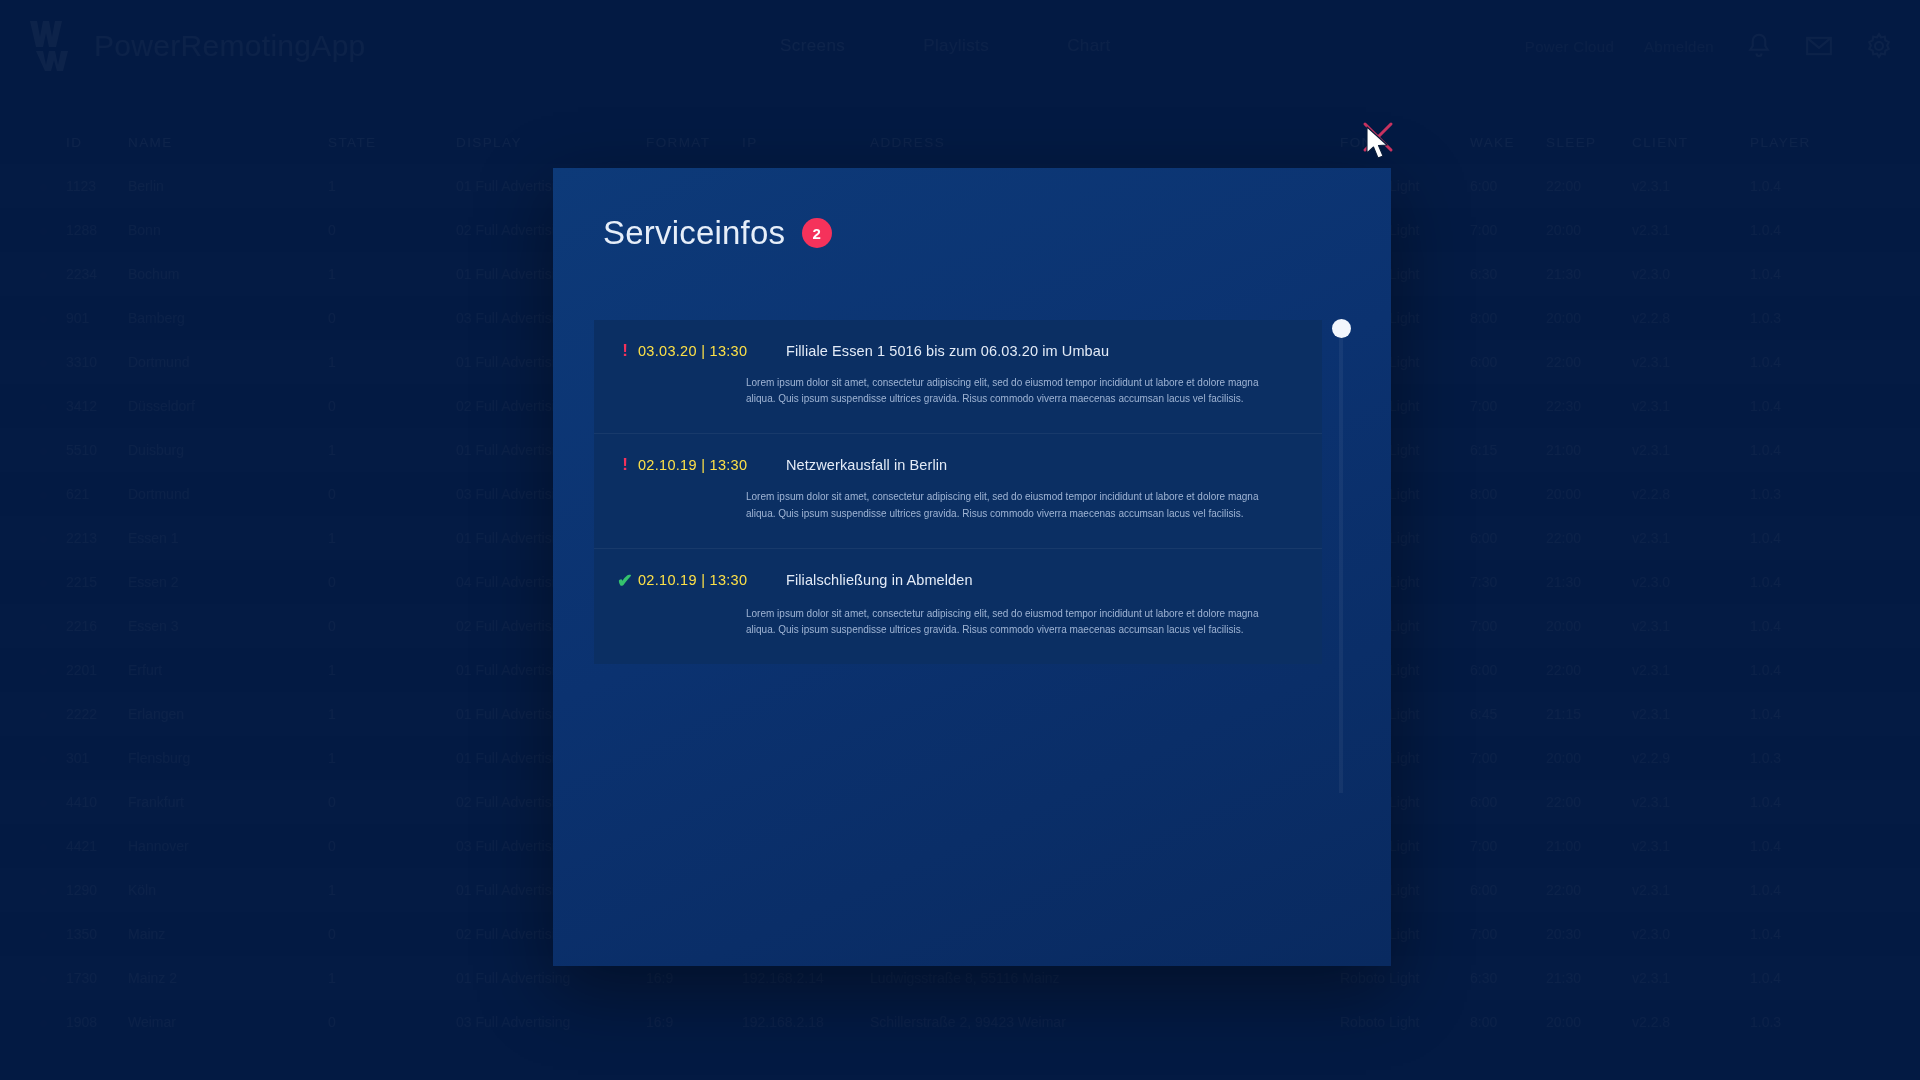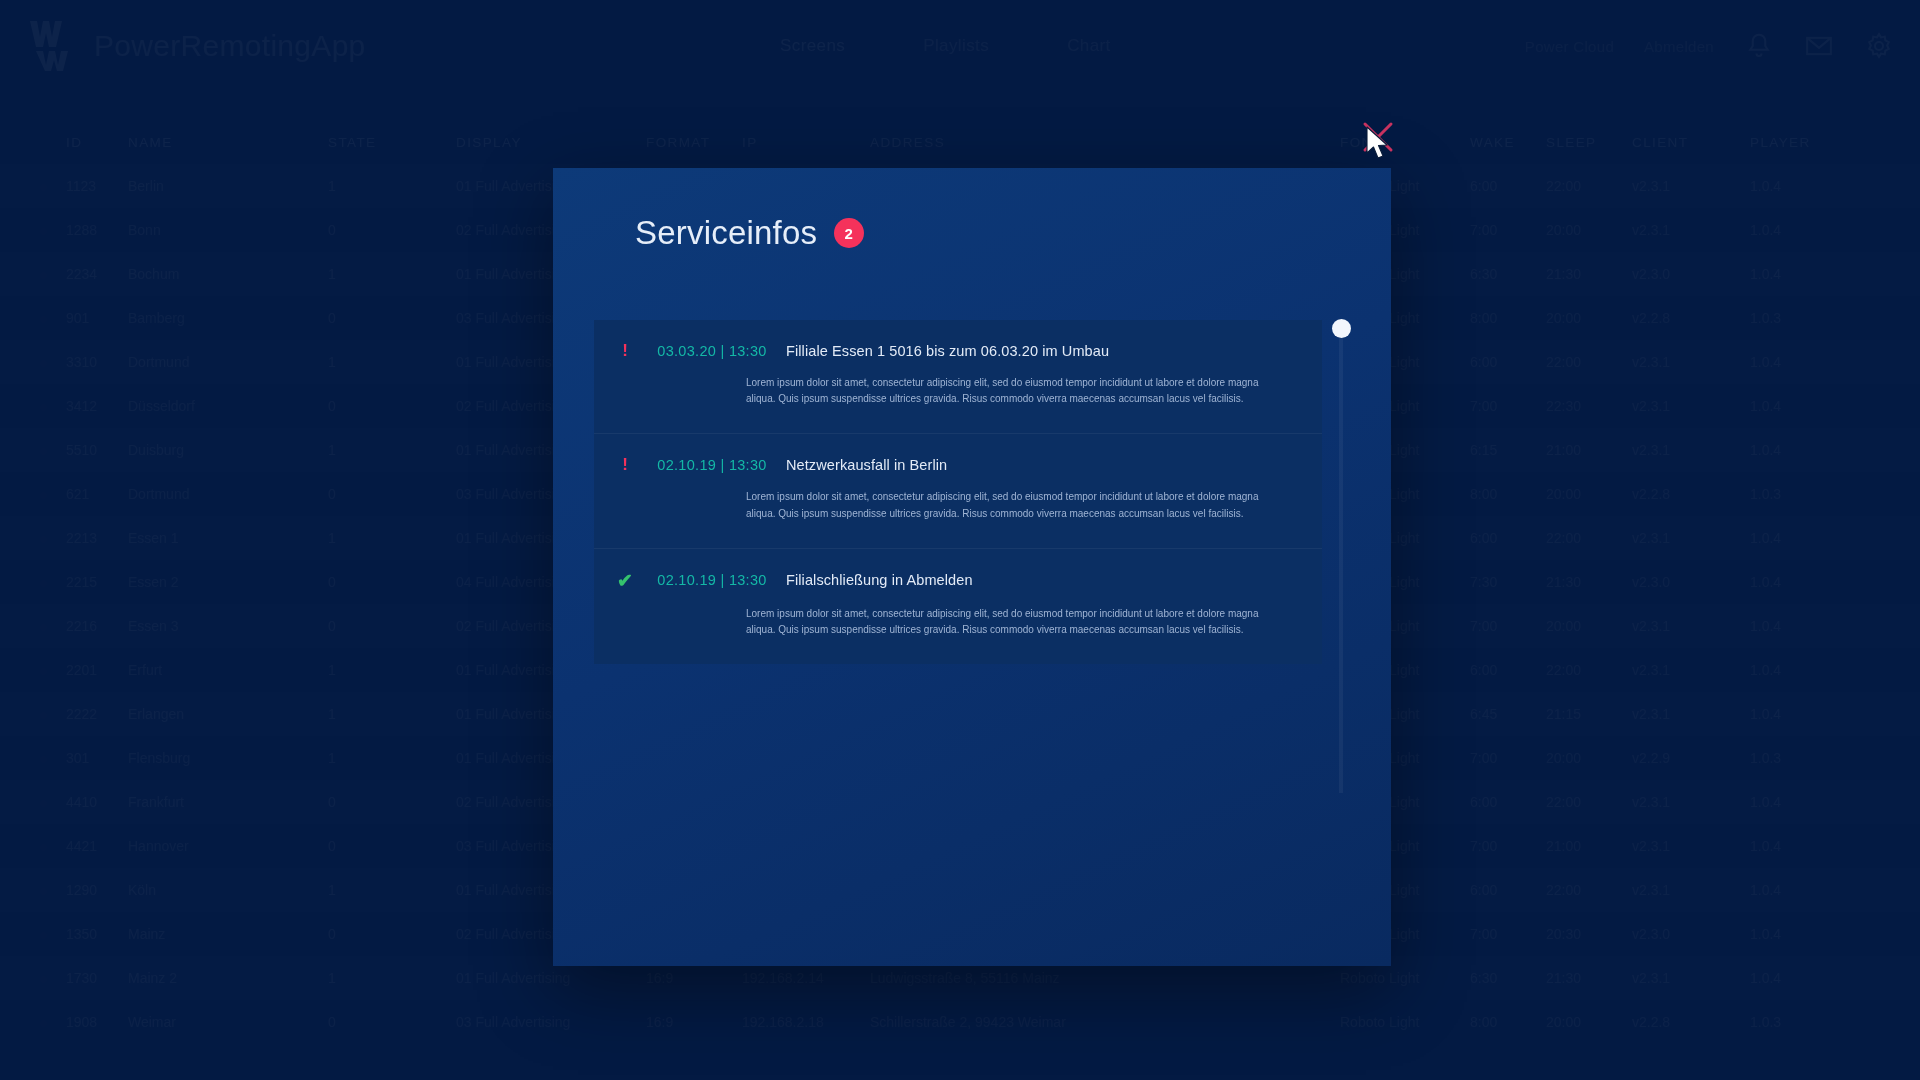--- a/index.html
+++ b/index.html
@@ -73,21 +73,21 @@
   
   #scrim { position: absolute; inset: 0; background: rgba(3,22,56,.55); }
 
   
   #modal {
     position: absolute; left: 553px; top: 168px; width: 838px; height: 798px;
     background: linear-gradient(160deg,#0b3570 0%, #0a3068 38%, #093striped 38%, #08295c 100%);
     background: linear-gradient(155deg,#0d3a79 0%, #0b3270 45%, #092a60 100%);
     box-shadow: 0 24px 70px rgba(0,0,0,.40);
   }
-  #modal-head { position: relative; padding: 46px 0 0 50px; margin-left: 32px; }
+  #modal-head { position: relative; padding: 46px 0 0 50px; }
   .modal-title {
     display: inline-block; font-size: 33px; font-weight: 400;
     color: #e6eef9; letter-spacing: .2px; vertical-align: middle;
   }
   .count-badge {
     display: inline-flex; align-items: center; justify-content: center;
     width: 30px; height: 30px; border-radius: 50%;
     background: #f5325b; color: #ffffff; font-size: 15px; font-weight: 700;
     vertical-align: top; margin-left: 12px; margin-top: 4px;
   }
@@ -102,21 +102,21 @@
   }
   .info-item:last-child { border-bottom: none; }
   .item-head { display: flex; align-items: center; }
   .status-icon {
     width: 26px; flex: none; text-align: center; margin-left: 18px;
     font-size: 17px; line-height: 1; font-weight: 700;
   }
   .status-icon.alert { color: #f5325b; }
   .status-icon.ok { color: #35c26d; font-size: 19px; }
   .item-date {
-    width: 148px; flex: none; font-size: 14.5px; color: #14b8a6; letter-spacing: .3px; text-align: center;
+    width: 148px; flex: none; font-size: 14.5px; color: #fde047; letter-spacing: .3px;
   }
   .item-title { font-size: 14.5px; color: #e3ebf7; letter-spacing: .1px; text-align: right; }
   .item-body {
     margin: 16px 0 0 152px; padding-right: 44px;
     font-size: 10px; line-height: 1.62; color: #9fb4d4;
   }
 
   .scroll-track {
     position: absolute; left: 786px; top: 152px; width: 4px; height: 473px;
     background: rgba(255,255,255,.05);

